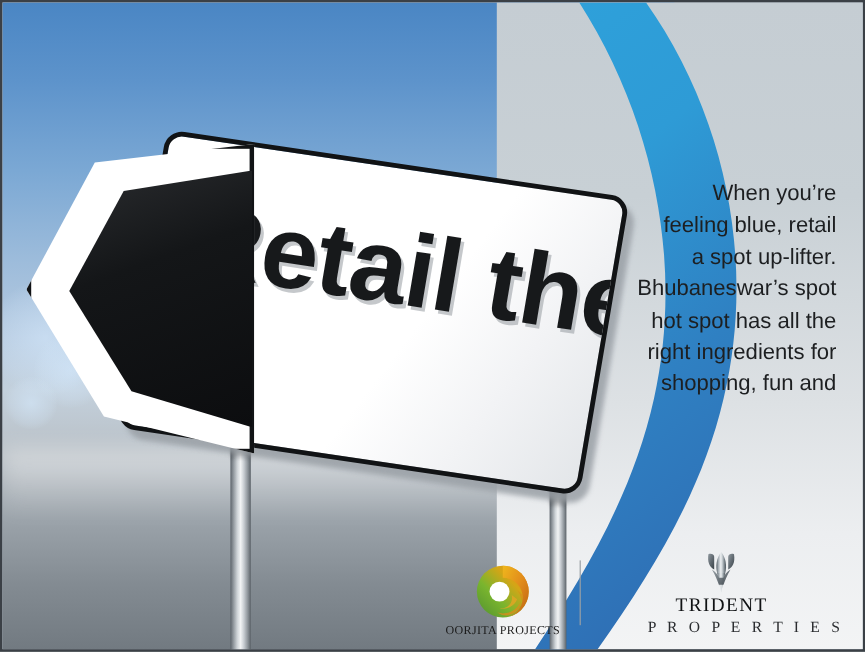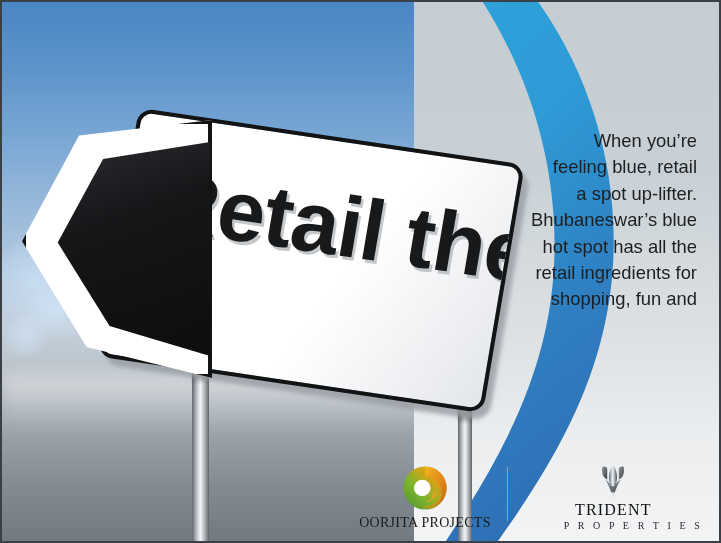--- a/index.html
+++ b/index.html
@@ -173,21 +173,21 @@
     left: 26px; top: 22px;
     width: 162px; height: 214px;
     background: linear-gradient(160deg, #2b2d30 0%, #141618 38%, #0c0d0f 100%);
     clip-path: polygon(100% 0%, 100% 100%, 38% 86%, 6% 47%, 34% 8%);
   }
 
   
   .copy {
     position: absolute;
     right: 22px;
-    top: 126px;
+    top: 146px;
     width: 210px;
     text-align: right;
     font-family: "Liberation Sans", sans-serif;
     font-size: 18.4px;
     line-height: 26.4px;
     color: #1d1f21;
   }
   .copy .line { display: block; white-space: nowrap; }
 
   
@@ -197,21 +197,21 @@
     bottom: 10px;
     display: flex;
     align-items: flex-end;
     gap: 12px;
   }
   .logo-block { display: flex; flex-direction: column; align-items: center; }
 
   .oorjita-mark { width: 46px; height: 46px; margin-bottom: 4px; }
   .oorjita-name {
     font-family: "Liberation Serif", serif;
-    font-size: 14px;
+    font-size: 10px;
     letter-spacing: .3px;
     color: #1b1b1b;
     white-space: nowrap;
   }
 
   .logo-divider {
     width: 1px;
     height: 54px;
     background: #9aa0a5;
     margin: 0 4px 10px 4px;
@@ -221,21 +221,21 @@
   .trident-name {
     font-family: "Liberation Serif", serif;
     font-size: 16px;
     letter-spacing: 1.2px;
     color: #101214;
     line-height: 1.05;
     white-space: nowrap;
   }
   .trident-sub {
     font-family: "Liberation Serif", serif;
-    font-size: 10px;
+    font-size: 13px;
     letter-spacing: 3.1px;
     color: #2a2c2f;
     white-space: nowrap;
     margin-top: 1px;
     padding-left: 40px;
   }
 </style>
 </head>
 <body>
 
@@ -293,23 +293,23 @@
       <div class="arrow-white"></div>
       <div class="arrow-black"></div>
     </div>
 
   </div>
 
   <div class="copy">
     <span class="line">When you’re</span>
     <span class="line">feeling blue, retail</span>
     <span class="line">a spot up-lifter.</span>
-    <span class="line">Bhubaneswar’s blue</span>
+    <span class="line">Bhubaneswar’s spot</span>
     <span class="line">hot spot has all the</span>
-    <span class="line">retail ingredients for</span>
+    <span class="line">right ingredients for</span>
     <span class="line">shopping, fun and</span>
   </div>
 
   <div class="logo-bar">
 
     <div class="logo-block">
       <div class="oorjita-mark">
         <svg viewBox="0 0 100 100" width="46" height="46" xmlns="http://www.w3.org/2000/svg">
           <defs>
             <linearGradient id="swirlA" x1="0" y1="1" x2="1" y2="0">

